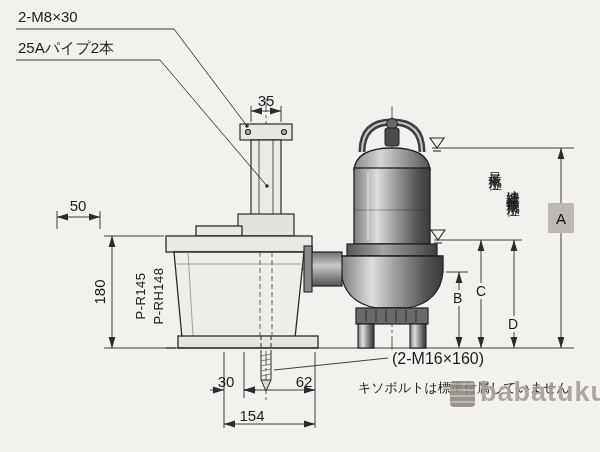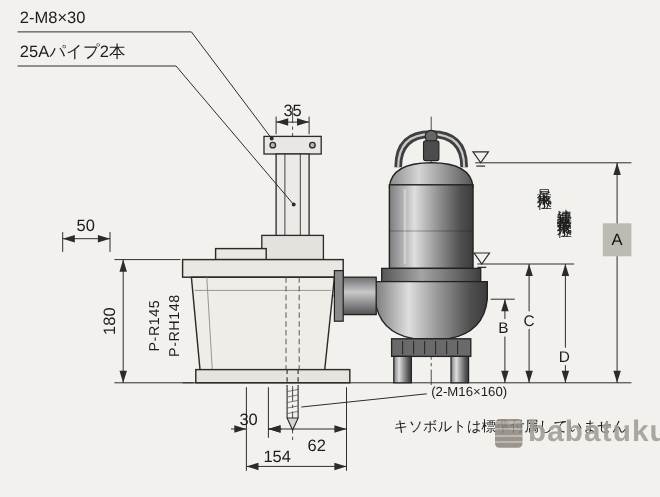--- a/index.html
+++ b/index.html
@@ -10,21 +10,21 @@
   .lbl { position:absolute; color:#1c1c1c; font-size:15px; line-height:1.15; white-space:nowrap; }
   .dimnum { font-size:15px; transform:translateX(-50%); }
   .rot { transform:translate(-50%,-50%) rotate(-90deg); transform-origin:center center; }
   .model { font-size:13px; letter-spacing:0.5px; }
   .vtxt { writing-mode:vertical-rl; text-orientation:upright; font-size:13.5px; letter-spacing:2px;
           background:#f2f1ed; padding:1px 0; }
   .mask { background:#f2f1ed; padding:0 2px; }
   .abox { position:absolute; width:26px; height:30px; background:#bdbab4; display:flex; align-items:center;
           justify-content:center; font-size:15px; color:#111; }
   .note { font-size:13px;text-align:center; }
-  .spec { font-size:12px; }
+  .spec { font-size:16px; }
   .wm-text { position:absolute; font-size:27px; font-weight:bold; color:#a49f98; letter-spacing:1px; opacity:0.9; }
   .wm-logo { position:absolute; width:25px; height:26px; border-radius:4px;
              background:repeating-linear-gradient(0deg,#8a857d 0 4px,#b3aea6 4px 6px); opacity:0.85; }
 </style>
 </head>
 <body>
 
 <div class="stage">
 
   <svg width="600" height="452" viewBox="0 0 600 452">
@@ -182,21 +182,21 @@
   <div class="lbl" style="left:18px; top:39px;text-align:right;">25Aパイプ2本</div>
 
   <div class="lbl dimnum" style="left:266px; top:92px;">35</div>
   <div class="lbl dimnum" style="left:78px;  top:197px;">50</div>
   <div class="lbl rot" style="left:100px; top:292px;">180</div>
 
   <div class="lbl rot model" style="left:141px; top:296px;">P-R145</div>
   <div class="lbl rot model" style="left:159px; top:296px;">P-RH148</div>
 
   <div class="lbl dimnum" style="left:226px; top:373px;">30</div>
-  <div class="lbl dimnum" style="left:288px; top:373px;margin-top:24px;">62</div>
+  <div class="lbl dimnum" style="left:304px; top:373px;">62</div>
   <div class="lbl dimnum" style="left:252px; top:407px;">154</div>
 
   <div class="lbl spec" style="left:392px; top:350px;">(2-M16×160)</div>
   <div class="lbl note" style="left:358px; top:381px;">キソボルトは標準付属していません</div>
 
   <div class="lbl vtxt" style="left:487px; top:160px;">最低水位</div>
   <div class="lbl vtxt" style="left:505px; top:178px;">連続運転最低水位</div>
 
   <div class="abox" style="left:548px; top:203px;">A</div>
   <div class="lbl mask" style="left:451px; top:290px; font-size:14px;">B</div>

